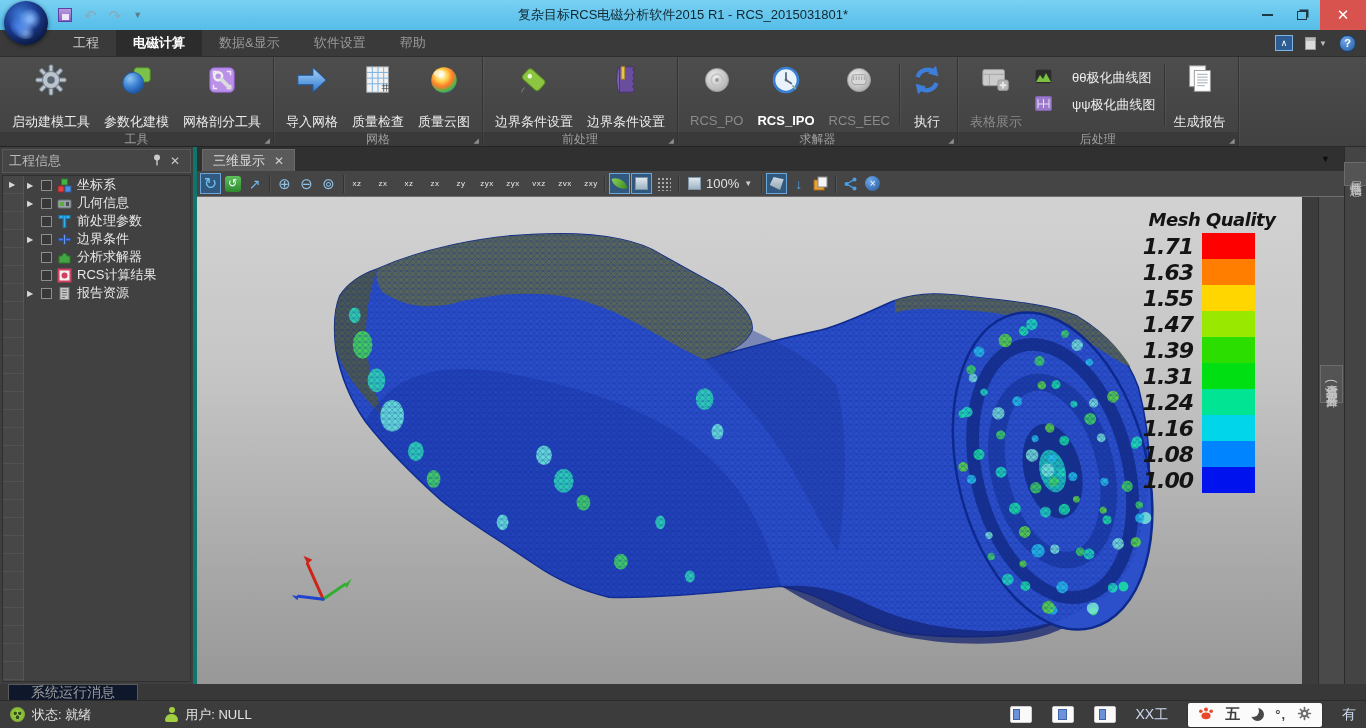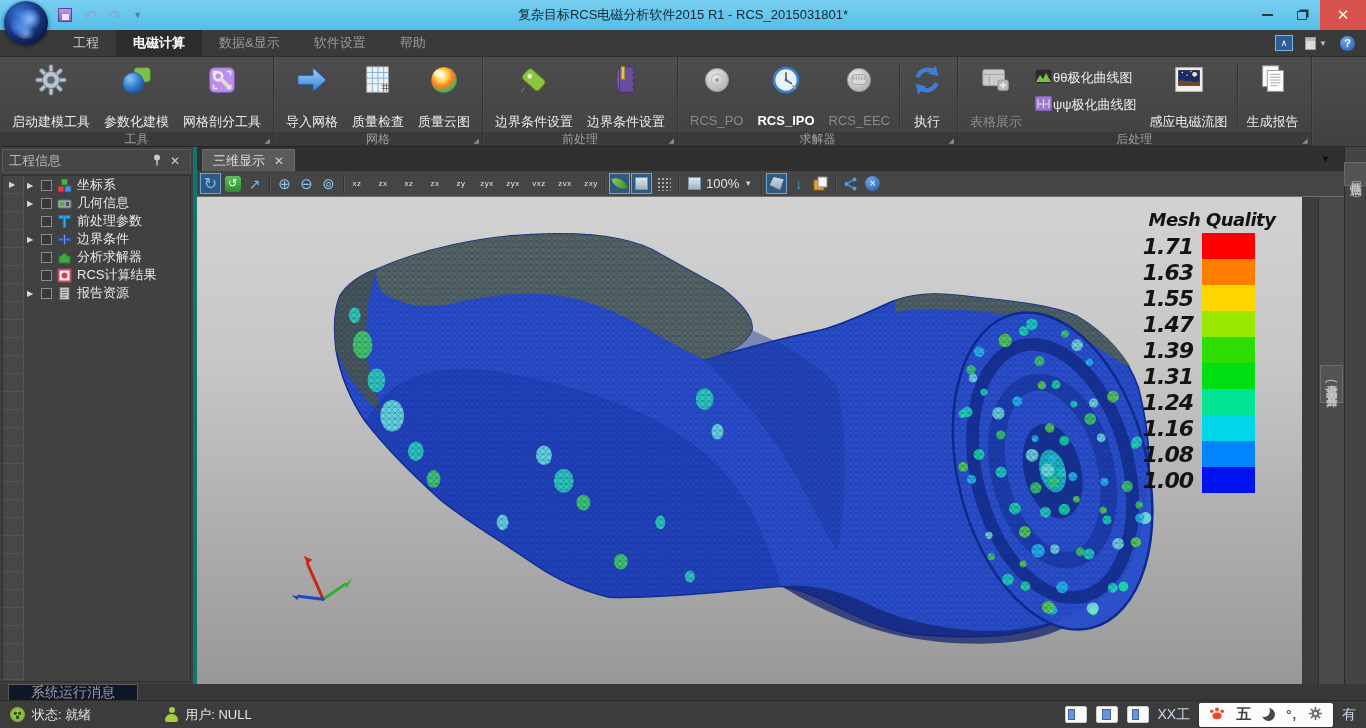--- a/index.html
+++ b/index.html
@@ -47,21 +47,21 @@
   .rgroup{display:flex;flex-direction:column;border-right:1px solid #333;box-shadow:1px 0 0 rgba(255,255,255,.05);}
   .rgroup-body{flex:1;display:flex;align-items:flex-start;padding:3px 5px 0;}
   .rgroup-label{height:17px;position:relative;text-align:center;color:#9f9f9f;font-size:12px;line-height:15px;background:rgba(0,0,0,.12);}
   .rgroup-label .corner{position:absolute;right:3px;bottom:3px;font-size:7px;color:#8d8d8d;line-height:1;}
   .rbtn{display:flex;flex-direction:column;align-items:center;padding:1px 7px;cursor:default;}
   .rbtn .ricon{width:36px;height:38px;display:flex;align-items:center;justify-content:center;}
   .rbtn .rlabel{margin-top:14px;font-size:13px;color:#ececec;white-space:nowrap;}
   .rbtn.disabled .rlabel{color:#8b8b8b;}
   .rbtn.boldlbl .rlabel{font-weight:bold;color:#fff;}
   .rcol{display:flex;flex-direction:column;justify-content:center;gap:9px;height:62px;padding:0 6px;}
-  .rsmall{display:flex;align-items:center;gap:1px;font-size:13px;color:#ececec;white-space:nowrap;cursor:default;}
+  .rsmall{display:flex;align-items:center;gap:20px;font-size:13px;color:#ececec;white-space:nowrap;cursor:default;}
   .rsep{width:1px;background:#333;box-shadow:1px 0 0 rgba(255,255,255,.06);margin:4px 2px;height:62px;align-self:flex-start;}
   .ribbon-fill{flex:1;}
 
   
   .main{flex:1;display:flex;min-height:0;}
 
   
   .left-panel{width:197px;flex:0 0 197px;background:#3f3f3f;border-right:4px solid #0f766e;display:flex;flex-direction:column;padding:2px;}
   .panel-header{height:24px;background:#464646;border:1px solid #585858;display:flex;align-items:center;padding:0 6px;color:#b8b8b8;font-size:13px;}
   .panel-header .ph-title{flex:1;}
@@ -122,21 +122,21 @@
   .statusbar{height:28px;flex:0 0 28px;background:#3c3c3c;border-top:1px solid #2b2b2b;display:flex;align-items:center;padding:0 10px;gap:7px;color:#e4e4e4;}
   .st-ico{width:15px;height:15px;border-radius:50%;flex:0 0 15px;
      background:radial-gradient(circle at 35% 42%,#33511a 1.4px,transparent 2px),
                 radial-gradient(circle at 65% 42%,#33511a 1.4px,transparent 2px),
                 radial-gradient(circle at 50% 68%,#33511a 1.6px,transparent 2.2px),
                 radial-gradient(#aadb4e,#6f9f28);}
   .user-ico{width:13px;height:15px;position:relative;flex:0 0 13px;}
   .user-ico::before{content:"";position:absolute;left:3.5px;top:0;width:6px;height:6px;border-radius:50%;background:#a2ce42;}
   .user-ico::after{content:"";position:absolute;left:0;bottom:0;width:13px;height:8px;border-radius:6px 6px 2px 2px;background:#a2ce42;}
   .st-gap{width:60px;}
-  .sb-right{margin-left:auto;display:flex;align-items:center;gap:9px;}
+  .sb-right{margin-left:auto;display:flex;align-items:center;gap:20px;}
   .lbtn{width:22px;height:17px;background:#fafafa;border:1px solid #cfcfcf;border-radius:2px;padding:2px;display:flex;}
   .lbtn .pane{background:#6c92d8;border:1px solid #3f63a8;}
   .lbtn.l1 .pane{width:45%;}
   .lbtn.l2 .pane{width:55%;margin:0 auto;}
   .lbtn.l3 .pane{width:45%;margin-left:2px;}
   .sb-co{color:#cdd9ee;font-size:14px;}
   .ime{height:24px;background:#fbfbfb;border-radius:2px;display:flex;align-items:center;gap:11px;padding:0 10px;box-shadow:0 1px 2px rgba(0,0,0,.4);}
   .ime-wubi{font-size:15px;font-weight:bold;color:#3f3f3f;}
   .moon{width:13px;height:13px;position:relative;}
   .moon::before{content:"";position:absolute;inset:0;border-radius:50%;background:#474747;}
@@ -396,34 +396,20 @@
           </div>
           <div class="rsmall">
             <span>
               <svg width="17" height="15" viewBox="0 0 17 15">
                   <rect width="17" height="15" rx="2" fill="#9a7ac8" stroke="#6a4a9e"></rect>
                   <path d="M3 3v9M8.5 3v9M14 3v9M3 8h11" stroke="#e8defa" stroke-width="1"></path>
                 </svg>
             </span>
             <span>ψψ极化曲线图</span>
           </div>
-        </div>
-        <div class="rbtn">
-          <div class="ricon">
-            <svg width="34" height="34" viewBox="0 0 36 36">
-              <rect x="4" y="5" width="28" height="25" fill="#f3f2ec" stroke="#c2c2c2"></rect>
-              <rect x="6.5" y="7.5" width="23" height="16.5" fill="#1c2b60"></rect>
-              <circle cx="24" cy="12" r="2.6" fill="#f2eab2"></circle>
-              <circle cx="11" cy="10" r="0.8" fill="#fff"></circle>
-                <circle cx="16" cy="13" r="0.7" fill="#fff"></circle>
-                <circle cx="20" cy="9" r="0.7" fill="#fff"></circle>
-              <path d="M6.5 20c5-4 9 1 12-1.5 3 2 8 1.5 11 0.5v5h-23z" fill="#6a4a2e"></path>
-              </svg>
-          </div>
-          <div class="rlabel">感应电磁流图</div>
         </div>
         <div class="rsep"></div>
         <div class="rbtn">
           <div class="ricon">
             <svg width="34" height="34" viewBox="0 0 36 36">
               <rect x="7" y="3" width="17" height="22" fill="#fafafa" stroke="#9a9a9a"></rect>
               <rect x="12" y="8" width="17" height="22" fill="#ffffff" stroke="#9a9a9a"></rect>
               <path d="M15 12h11M15 15h11M15 18h11M15 21h11M15 24h8" stroke="#9aa5b0" stroke-width="1"></path>
               </svg>
           </div>

